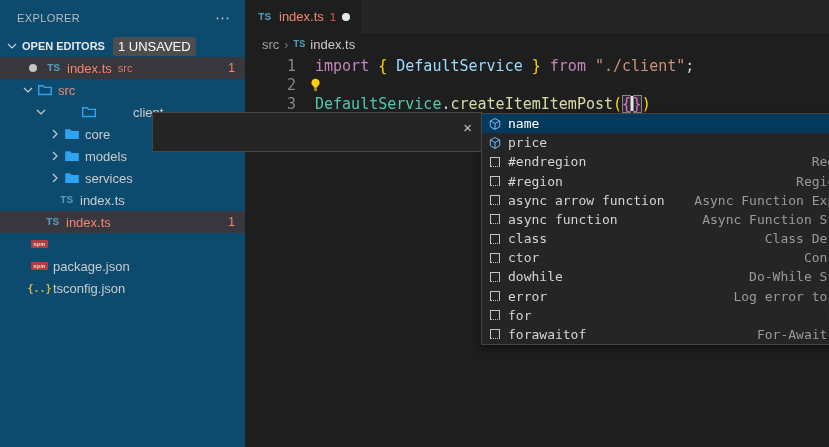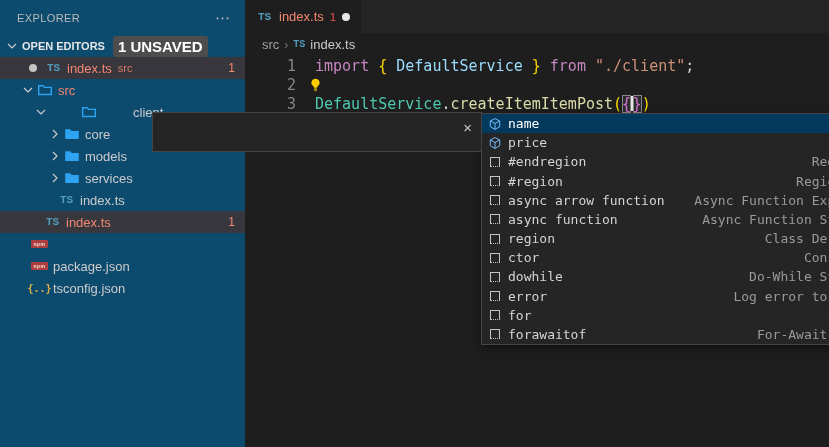--- a/index.html
+++ b/index.html
@@ -6,21 +6,21 @@
   html,body { width:829px; height:447px; overflow:hidden; background:#1E1E1E;
     font-family:"Liberation Sans", sans-serif; color:#CCCCCC; }
 
   
   #sidebar { position:absolute; left:0; top:0; width:245px; height:447px; background:#0c4a6e; }
   .sb-header { height:35px; display:flex; align-items:center; justify-content:space-between; padding:0 14px 0 17px; }
   .sb-title { font-size:11px; letter-spacing:.4px; color:#BBBBBB; }
   .more { color:#C5C5C5; font-size:15px; letter-spacing:1px; cursor:pointer; line-height:10px; }
   .sect { height:22px; display:flex; align-items:center; font-size:11px; font-weight:bold; color:#E7E7E7; cursor:pointer; }
   .sect .chev { margin:0 2px 0 4px; }
-  .badge-gray { background:#4D4D4D; color:#FFFFFF; font-size:15px; font-weight:bold; padding:2px 5px; border-radius:3px; margin-left:8px; }
+  .badge-gray { background:#4D4D4D; color:#FFFFFF; font-size:13px; font-weight:normal; padding:2px 5px; border-radius:3px; margin-left:8px; }
   .row { height:22px; display:flex; align-items:center; font-size:13px; color:#CCCCCC; position:relative; cursor:pointer; }
   .row.sel { background:#37373D; }
   .err-text { color:#F48771; }
   .desc { font-size:11px; margin-left:6px; color:#F48771; opacity:.85; }
   .count-badge { position:absolute; right:10px; color:#F48771; font-size:12px; }
   .chev { width:16px; height:16px; display:inline-flex; align-items:center; justify-content:center; flex:none; }
   .ficon { width:17px; height:16px; display:inline-flex; align-items:center; justify-content:center; margin-right:5px; flex:none; }
   .ts-glyph { color:#519ABA; font-weight:bold; font-size:11px; font-family:Liberation Mono, monospace; }
   .npm-glyph { background:#AD403F; color:#F5DADA; font-size:5px; font-weight:bold; padding:1px 2px; border-radius:1px; letter-spacing:.5px; }
   .json-glyph { color:#E2B341; font-size:10px; font-weight:bold; font-family:"DejaVu Sans Mono", monospace; }
@@ -290,21 +290,21 @@
     <span class="sicon">
         <span class="snipbox"></span>
       </span>
     <span class="slabel">async function</span>
     <span class="sdetail">Async Function Statement</span>
   </div>
   <div class="srow">
     <span class="sicon">
         <span class="snipbox"></span>
       </span>
-    <span class="slabel">region</span>
+    <span class="slabel">class</span>
     <span class="sdetail">Class Definition</span>
   </div>
   <div class="srow">
     <span class="sicon">
         <span class="snipbox"></span>
       </span>
     <span class="slabel">ctor</span>
     <span class="sdetail">Constructor</span>
   </div>
   <div class="srow">

